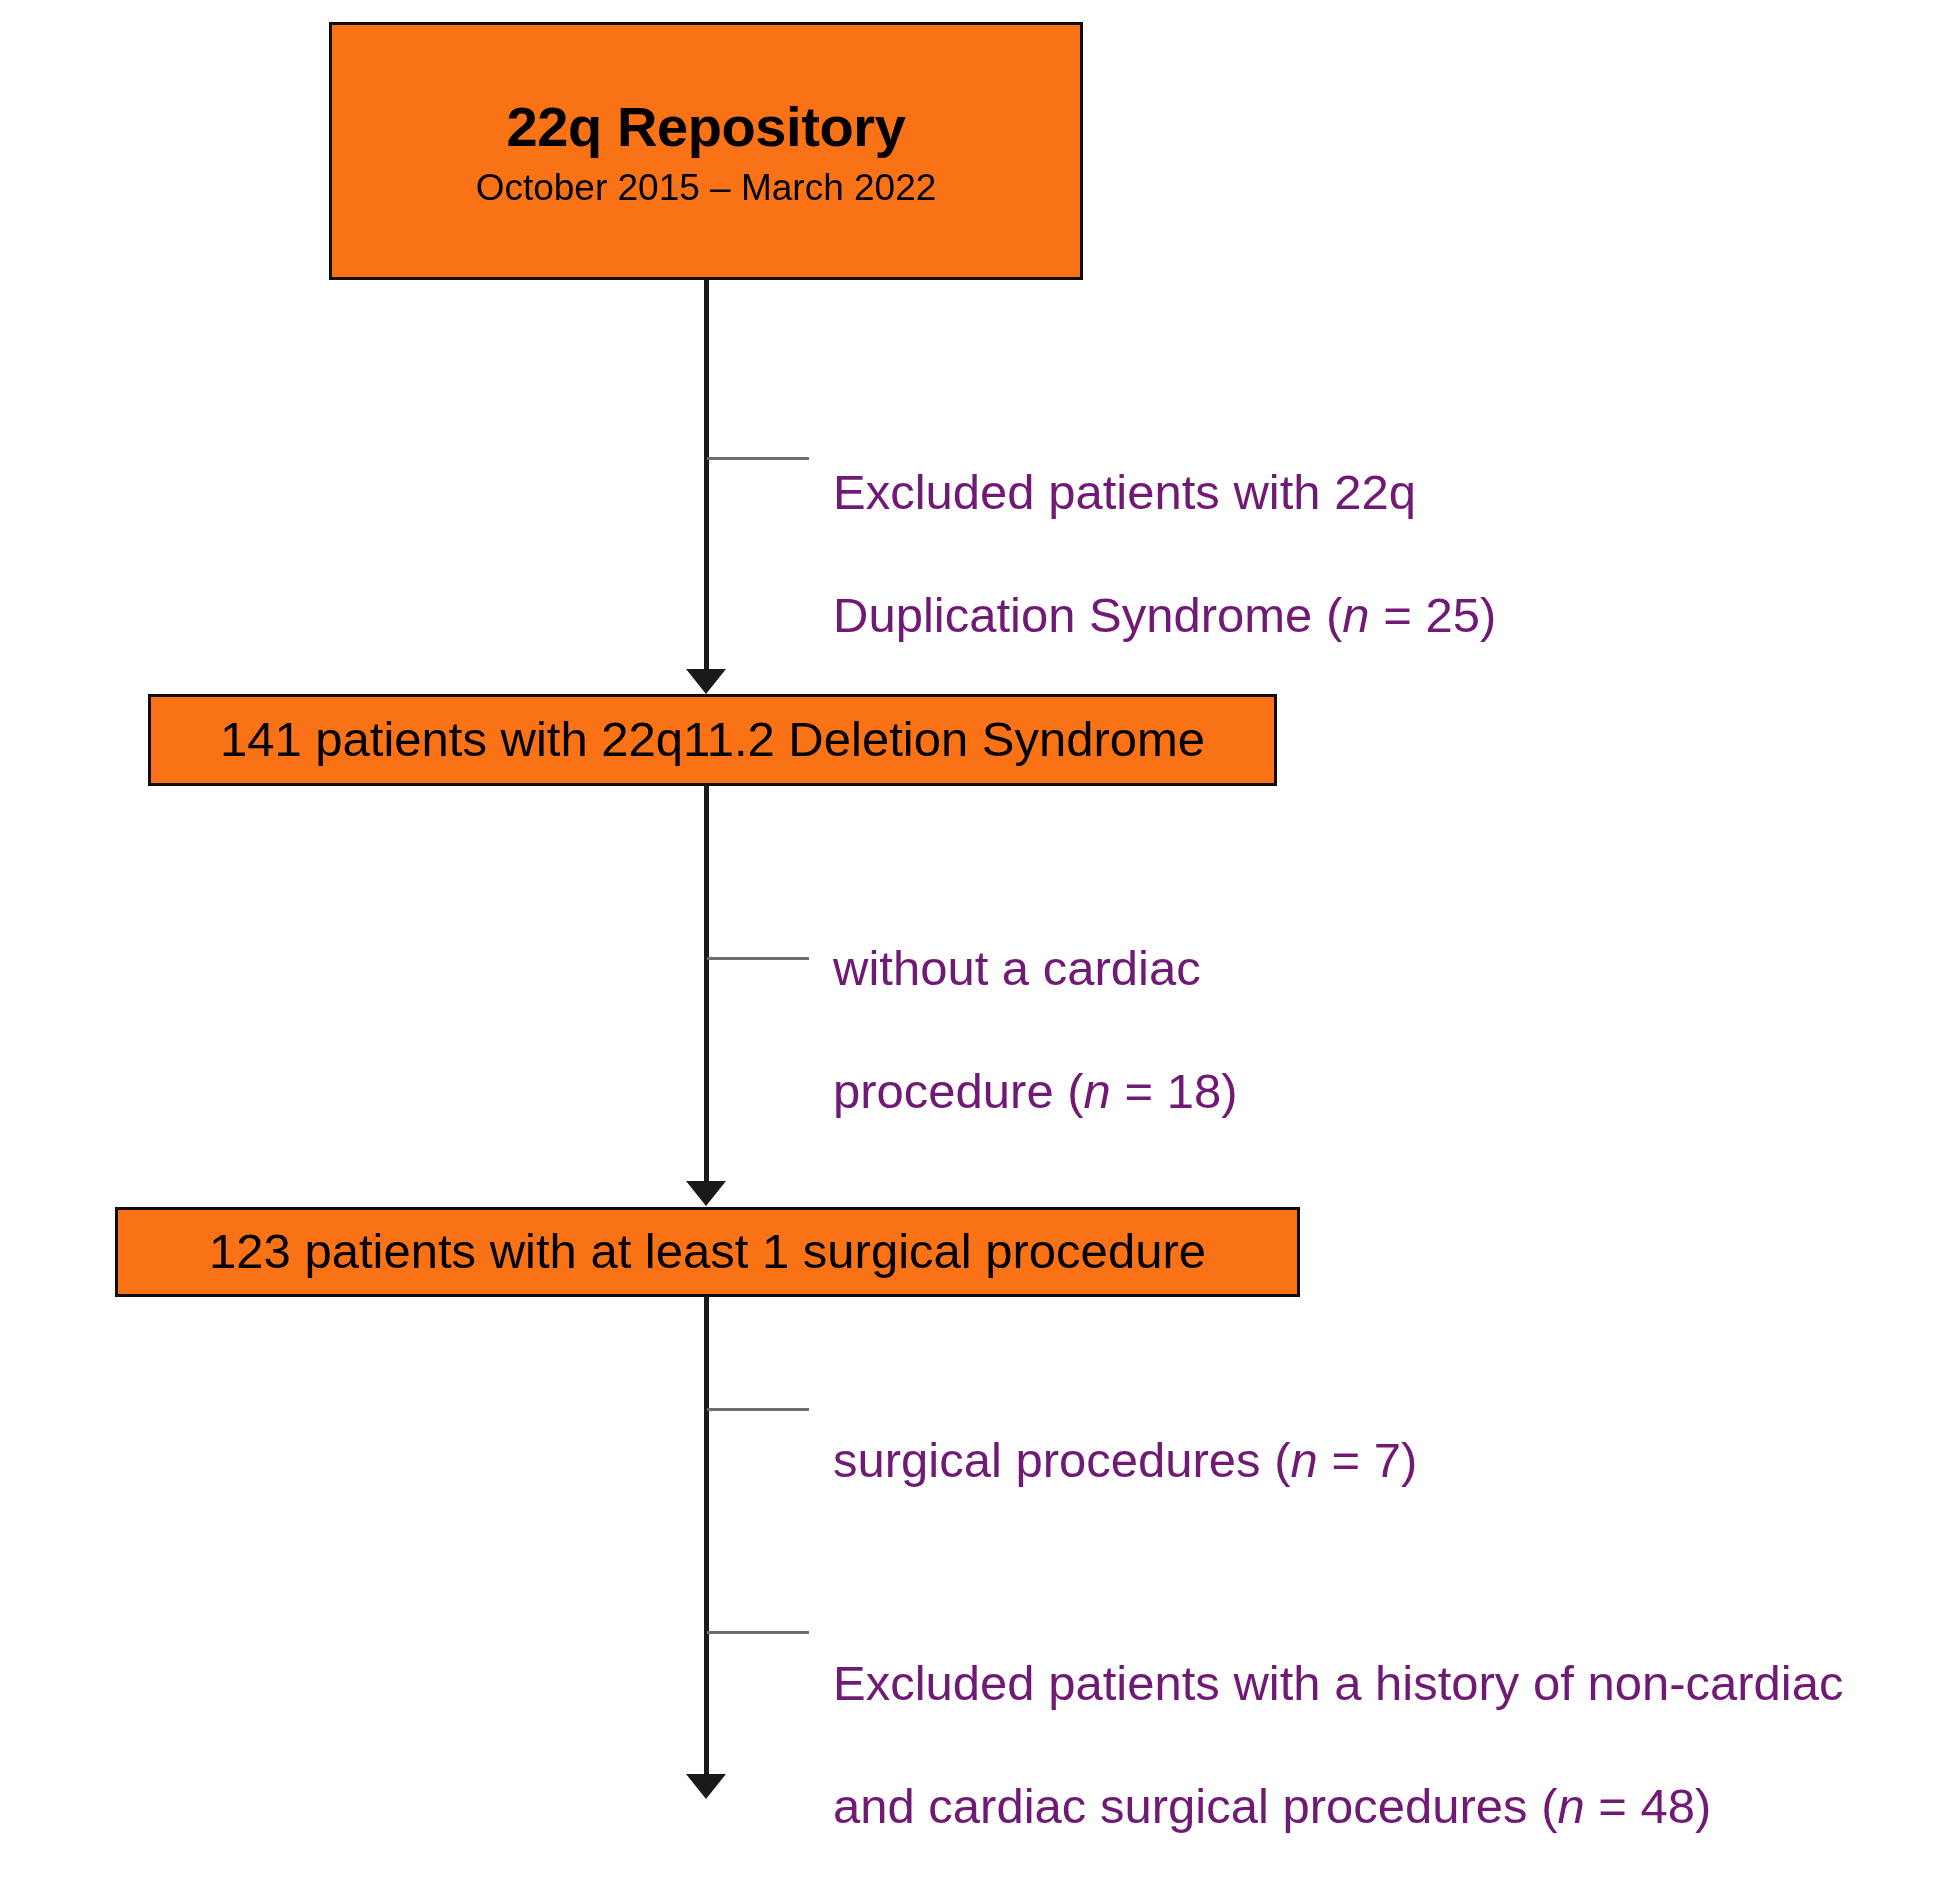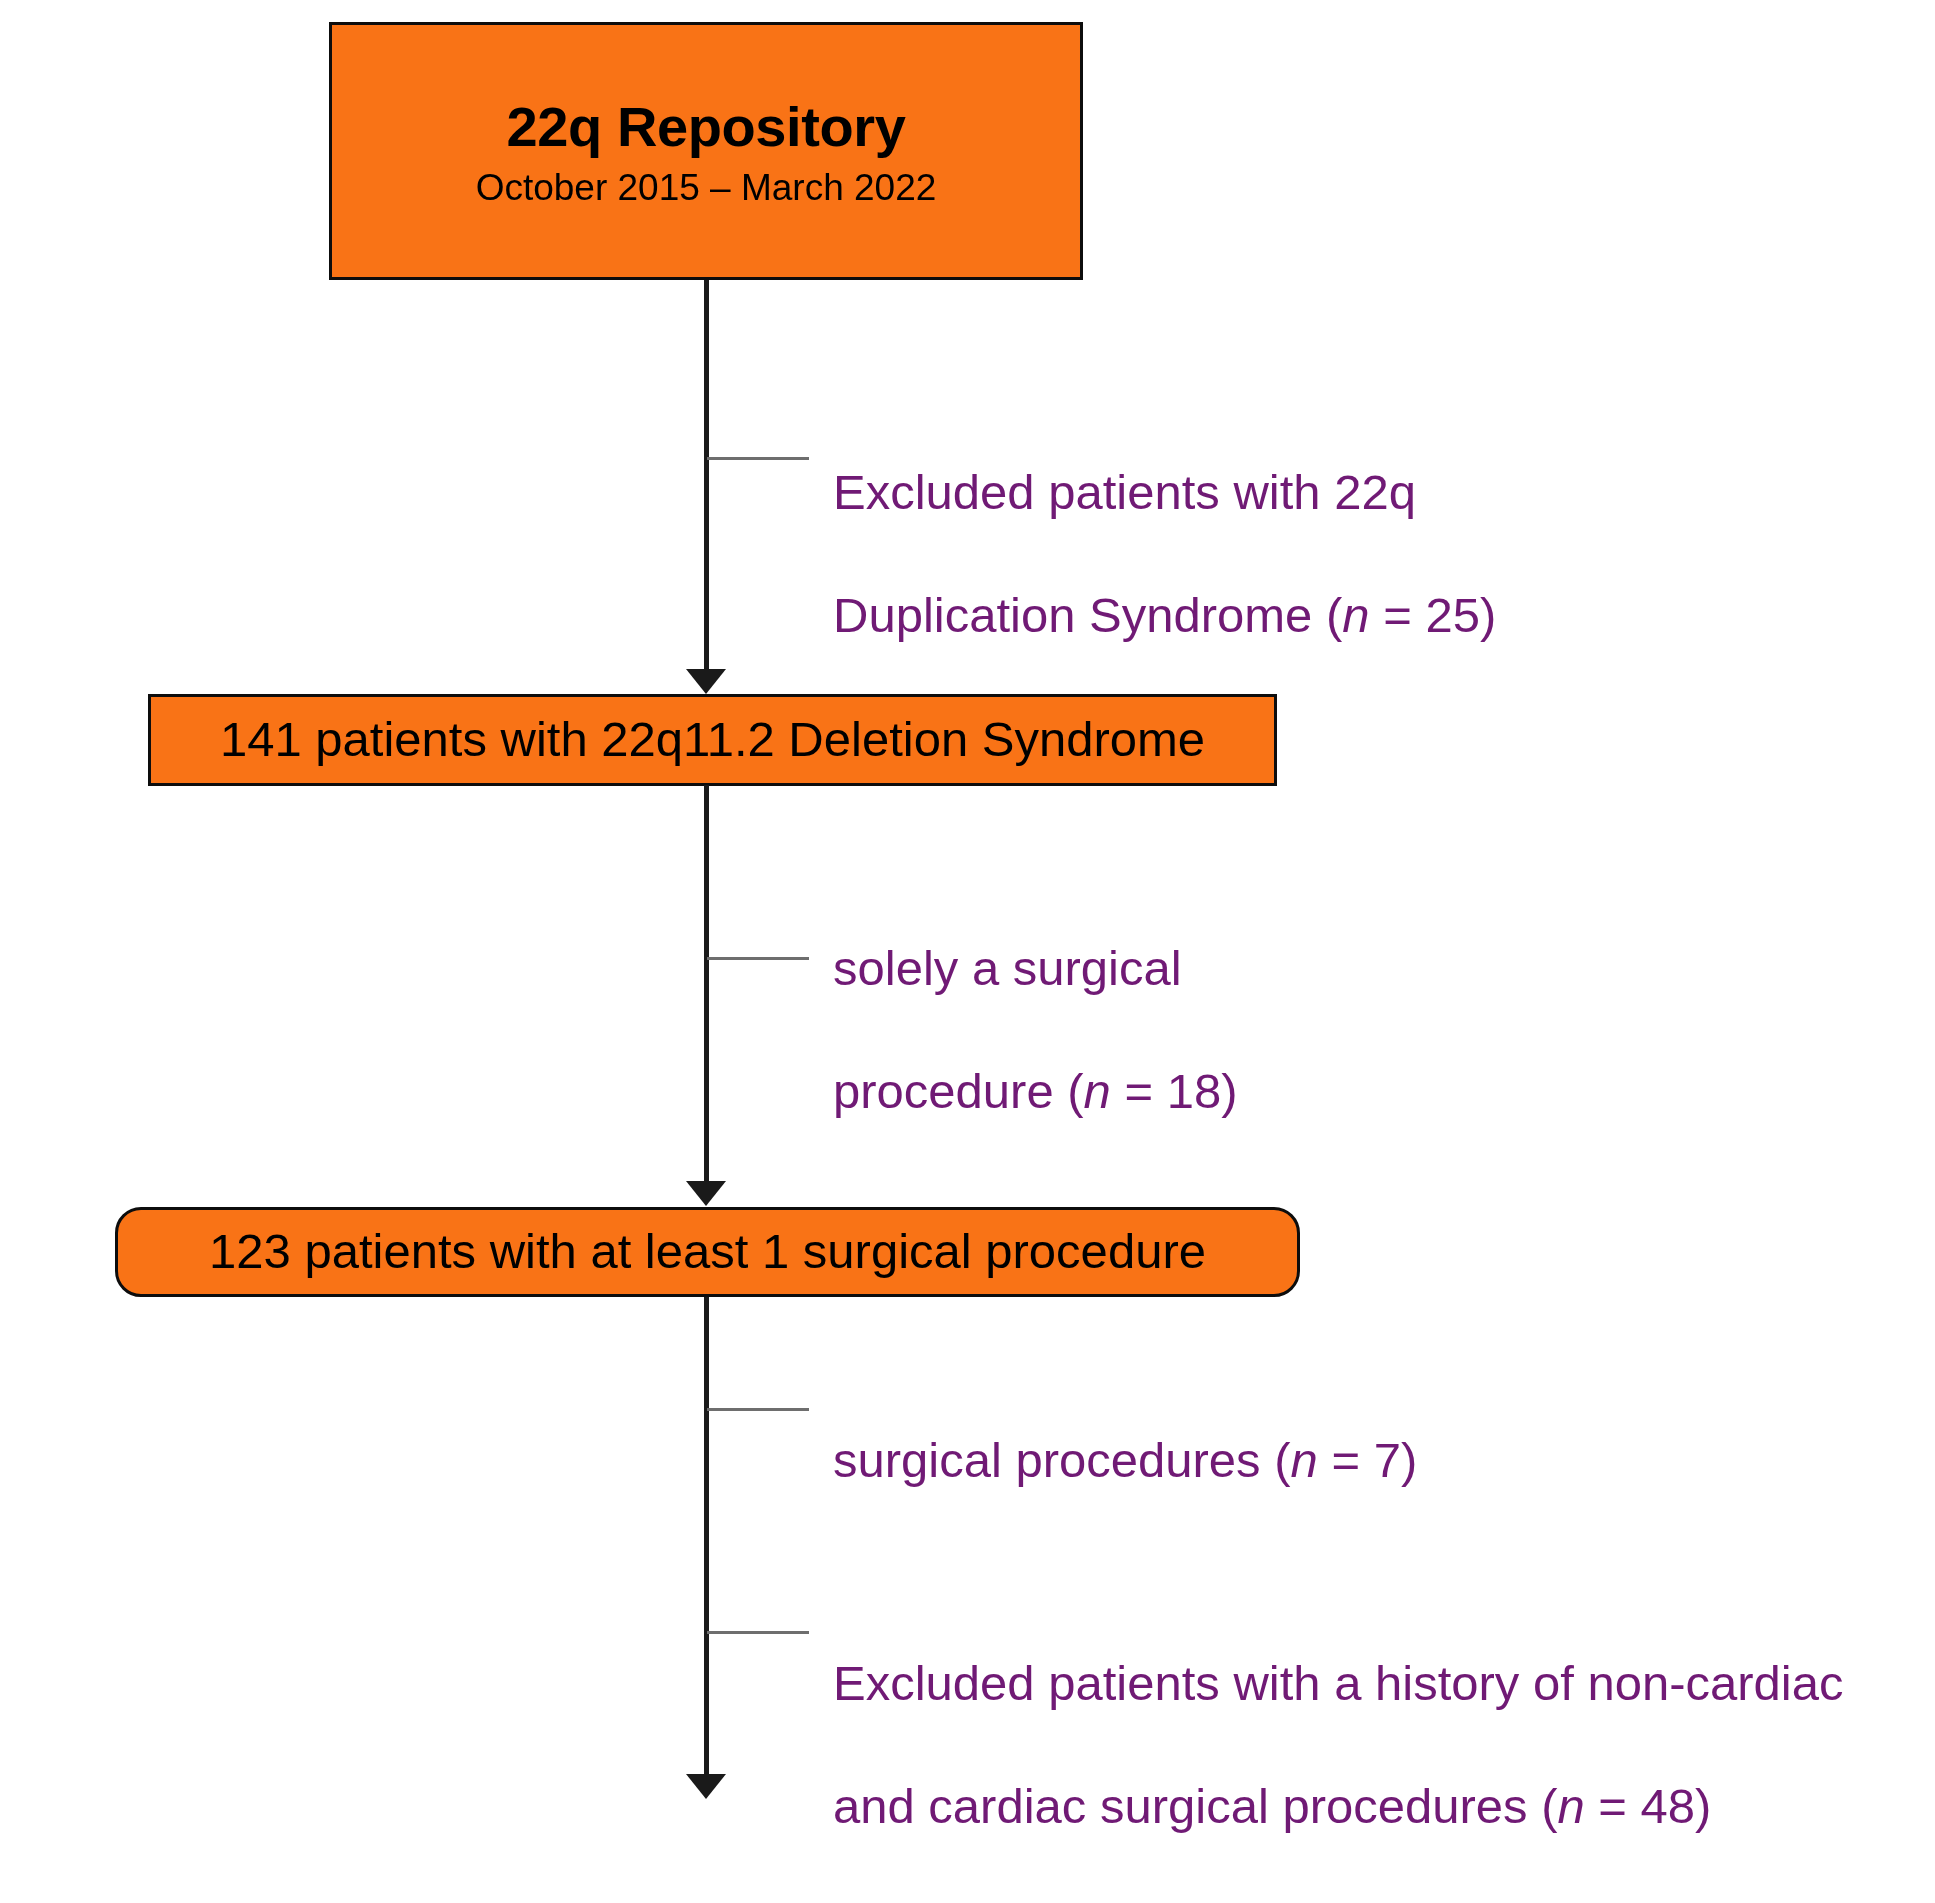--- a/index.html
+++ b/index.html
@@ -60,21 +60,20 @@
     left: 148px;
     top: 694px;
     width: 1129px;
     height: 92px;
   }
   #box-surgical {
     left: 115px;
     top: 1207px;
     width: 1185px;
     height: 90px;
-    border-radius: 26px;
   }
   #box-noncardiac {
     left: 24px;
     top: 1799px;
     width: 1368px;
     height: 90px;
   }
   .box-single .line {
     font-size: 49px;
     font-weight: normal;
@@ -155,21 +154,21 @@
 
   <div class="box box-single" id="box-deletion">
     <span class="line">141 patients with 22q11.2 Deletion Syndrome</span>
   </div>
 
   <div class="stem" id="stem-2"></div>
   <div class="arrowhead" id="arrow-2"></div>
   <div class="tick" id="tick-2"></div>
 
   <div class="side-label" id="label-nosurgery">
-    <span class="line">solely a surgical</span>
+    <span class="line">without a cardiac</span>
     <span class="line"><span>procedure (</span><i>n</i><span> = 18)</span></span>
   </div>
 
   <div class="box box-single" id="box-surgical">
     <span class="line">123 patients with at least 1 surgical procedure</span>
   </div>
 
   <div class="stem" id="stem-3"></div>
   <div class="arrowhead" id="arrow-3"></div>
   <div class="tick" id="tick-3"></div>

